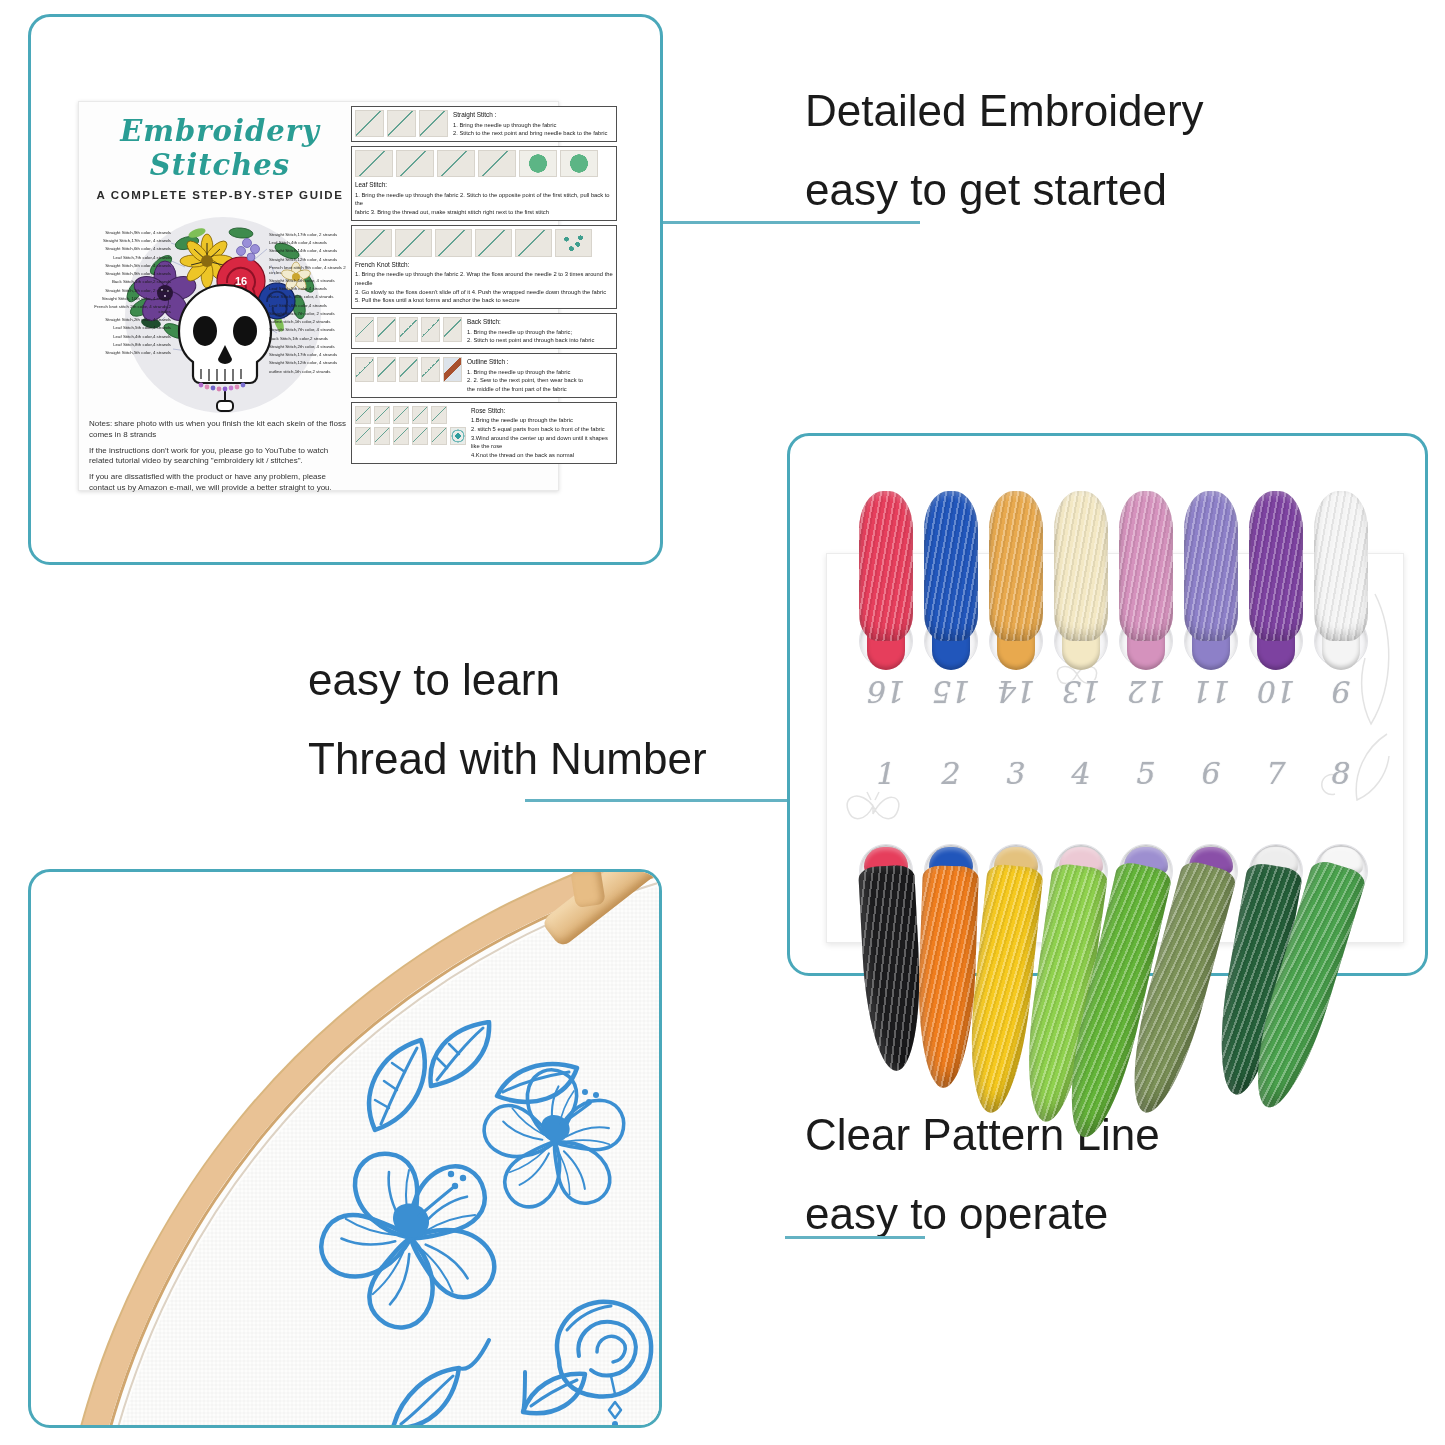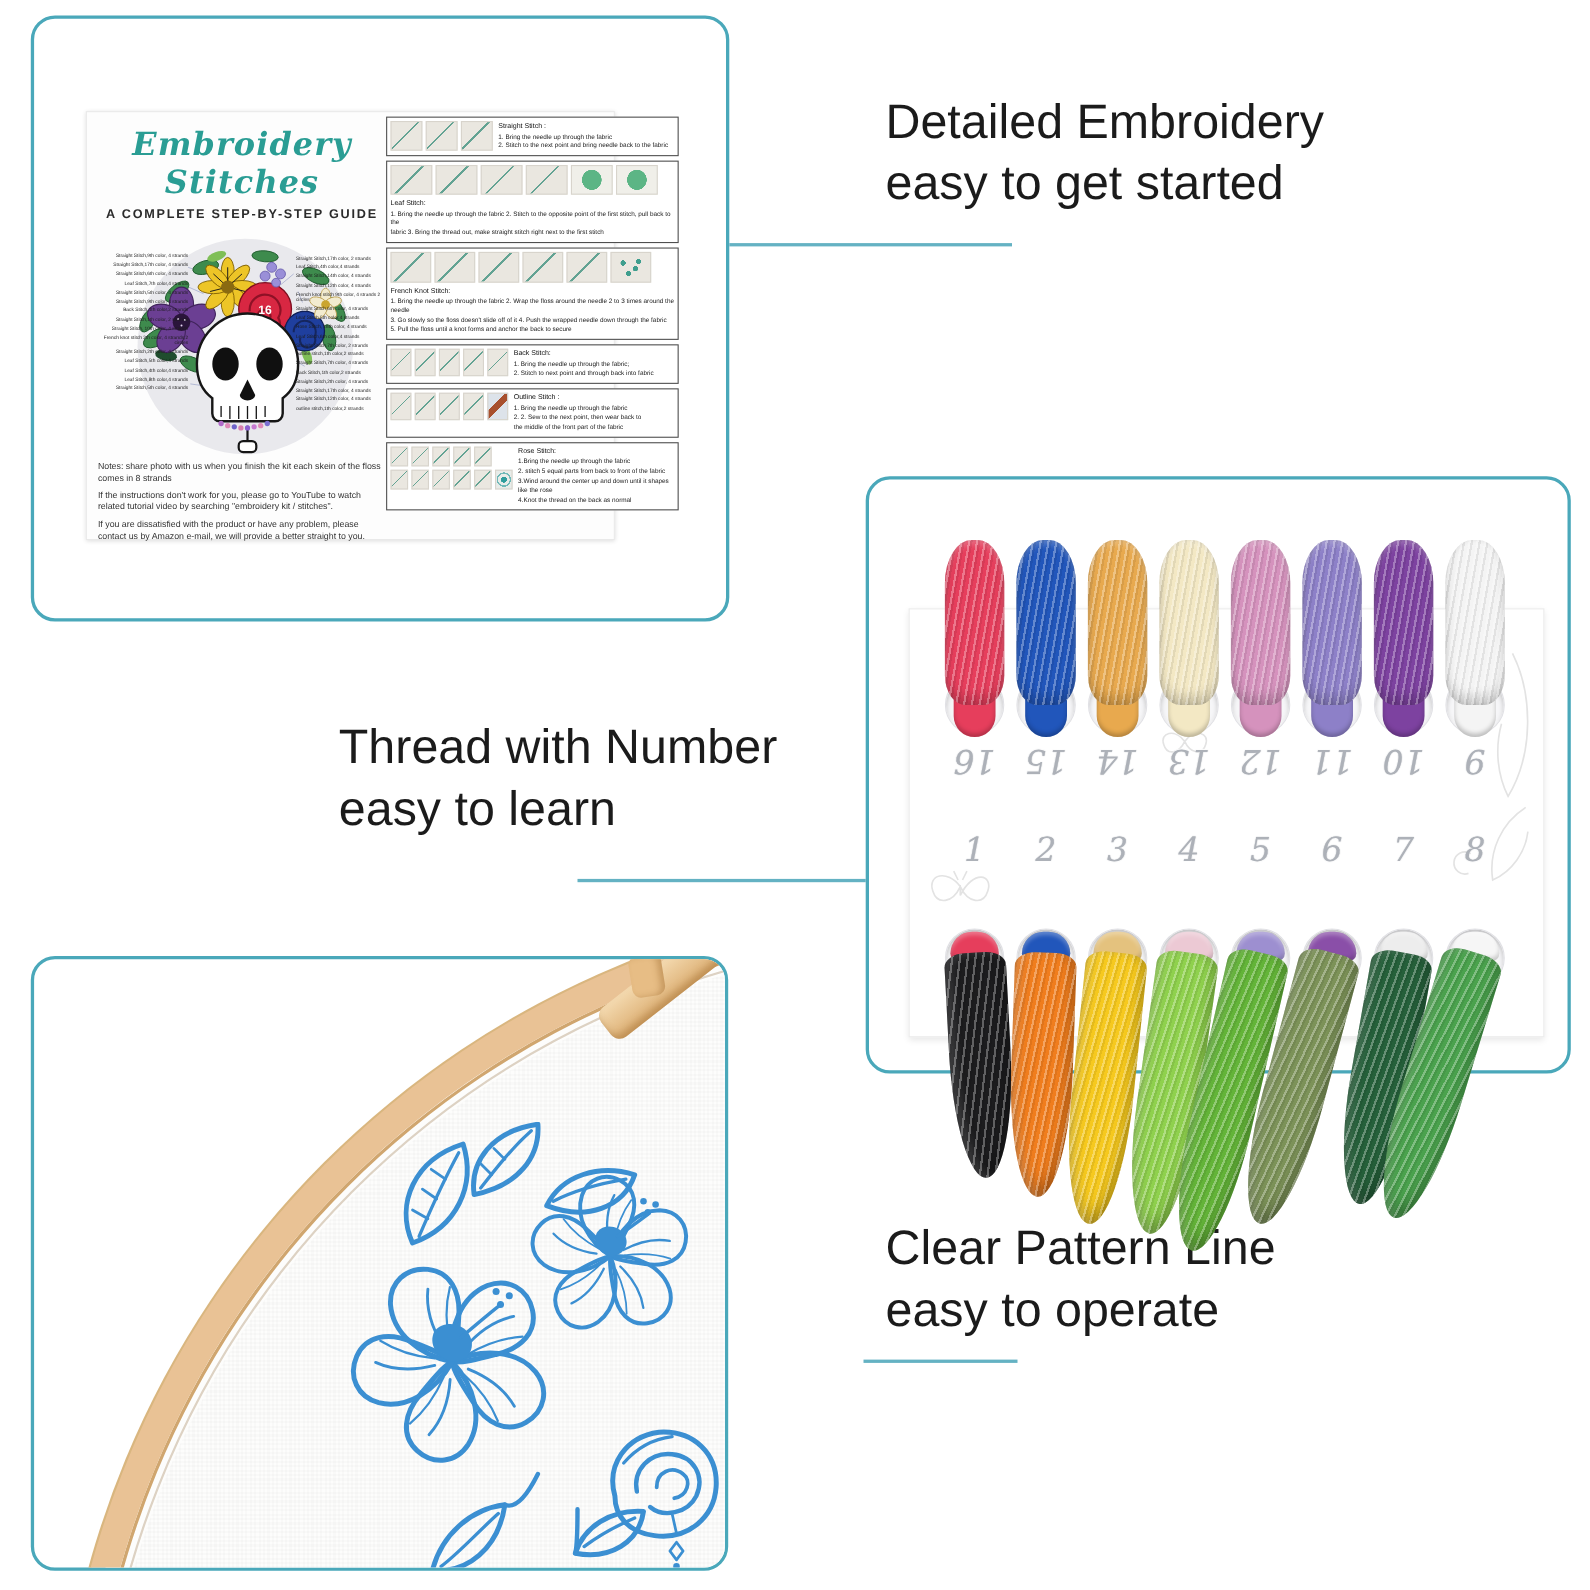--- a/index.html
+++ b/index.html
@@ -15,21 +15,21 @@
 
   
   .connector { position:absolute; height:3px; background:#64b2c3; }
   #conn1 { left:663px; top:221px; width:257px; }
   #conn2 { left:525px; top:799px; width:262px; }
   #conn3 { left:785px; top:1236px; width:140px; }
 
   
   .callout { position:absolute; color:#1b1b1b; }
   .co-line { font-size:44px; line-height:1.15; font-weight:400; letter-spacing:0; }
-  .co-line + .co-line { margin-top:5px; }
+  .co-line + .co-line { margin-top:28px; }
   #co1 { left:805px; top:86px; }
   #co2 { left:308px; top:655px; }
   #co3 { left:805px; top:1110px; }
 
   
   .sheet { position:absolute; left:47px; top:84px; width:481px; height:390px; background:#fdfdfd;
            border:1px solid #e9e9e9; box-shadow:0 1px 4px rgba(0,0,0,.14); }
   .sheet-left  { position:absolute; left:10px; top:6px;  width:262px; }
   .sheet-right { position:absolute; left:272px; top:4px; width:266px; }
   .sheet-title { font-family:"DejaVu Serif", serif; font-style:italic; font-weight:bold;
@@ -434,22 +434,22 @@
     </div>
   </div>
 
   <div class="connector" id="conn1"></div>
   <div class="callout" id="co1">
     <div class="co-line">Detailed Embroidery</div>
     <div class="co-line">easy to get started</div>
   </div>
 
   <div class="callout" id="co2">
+    <div class="co-line">easy to learn</div>
     <div class="co-line">Thread with Number</div>
-    <div class="co-line">easy to learn</div>
   </div>
   <div class="connector" id="conn2"></div>
 
   <div class="panel" id="panel-threads">
     <div class="card">
       <svg class="card-print" width="576" height="388" viewBox="0 0 576 388">
         <g fill="none" stroke="#e3e3e3" stroke-width="1.5">
           <path d="M46 252 c-12 -16 -30 -11 -25 4 c4 13 18 11 25 -4 c7 15 21 17 25 4 c5 -15 -13 -20 -25 4 z"></path>
           <path d="M44 246 l-4 -8 m8 8 l4 -8"></path>
           <path d="M250 120 c-9 -12 -23 -8 -19 3 c3 10 14 8 19 -3 c5 11 16 13 19 3 c4 -11 -10 -15 -19 -3 z"></path>

